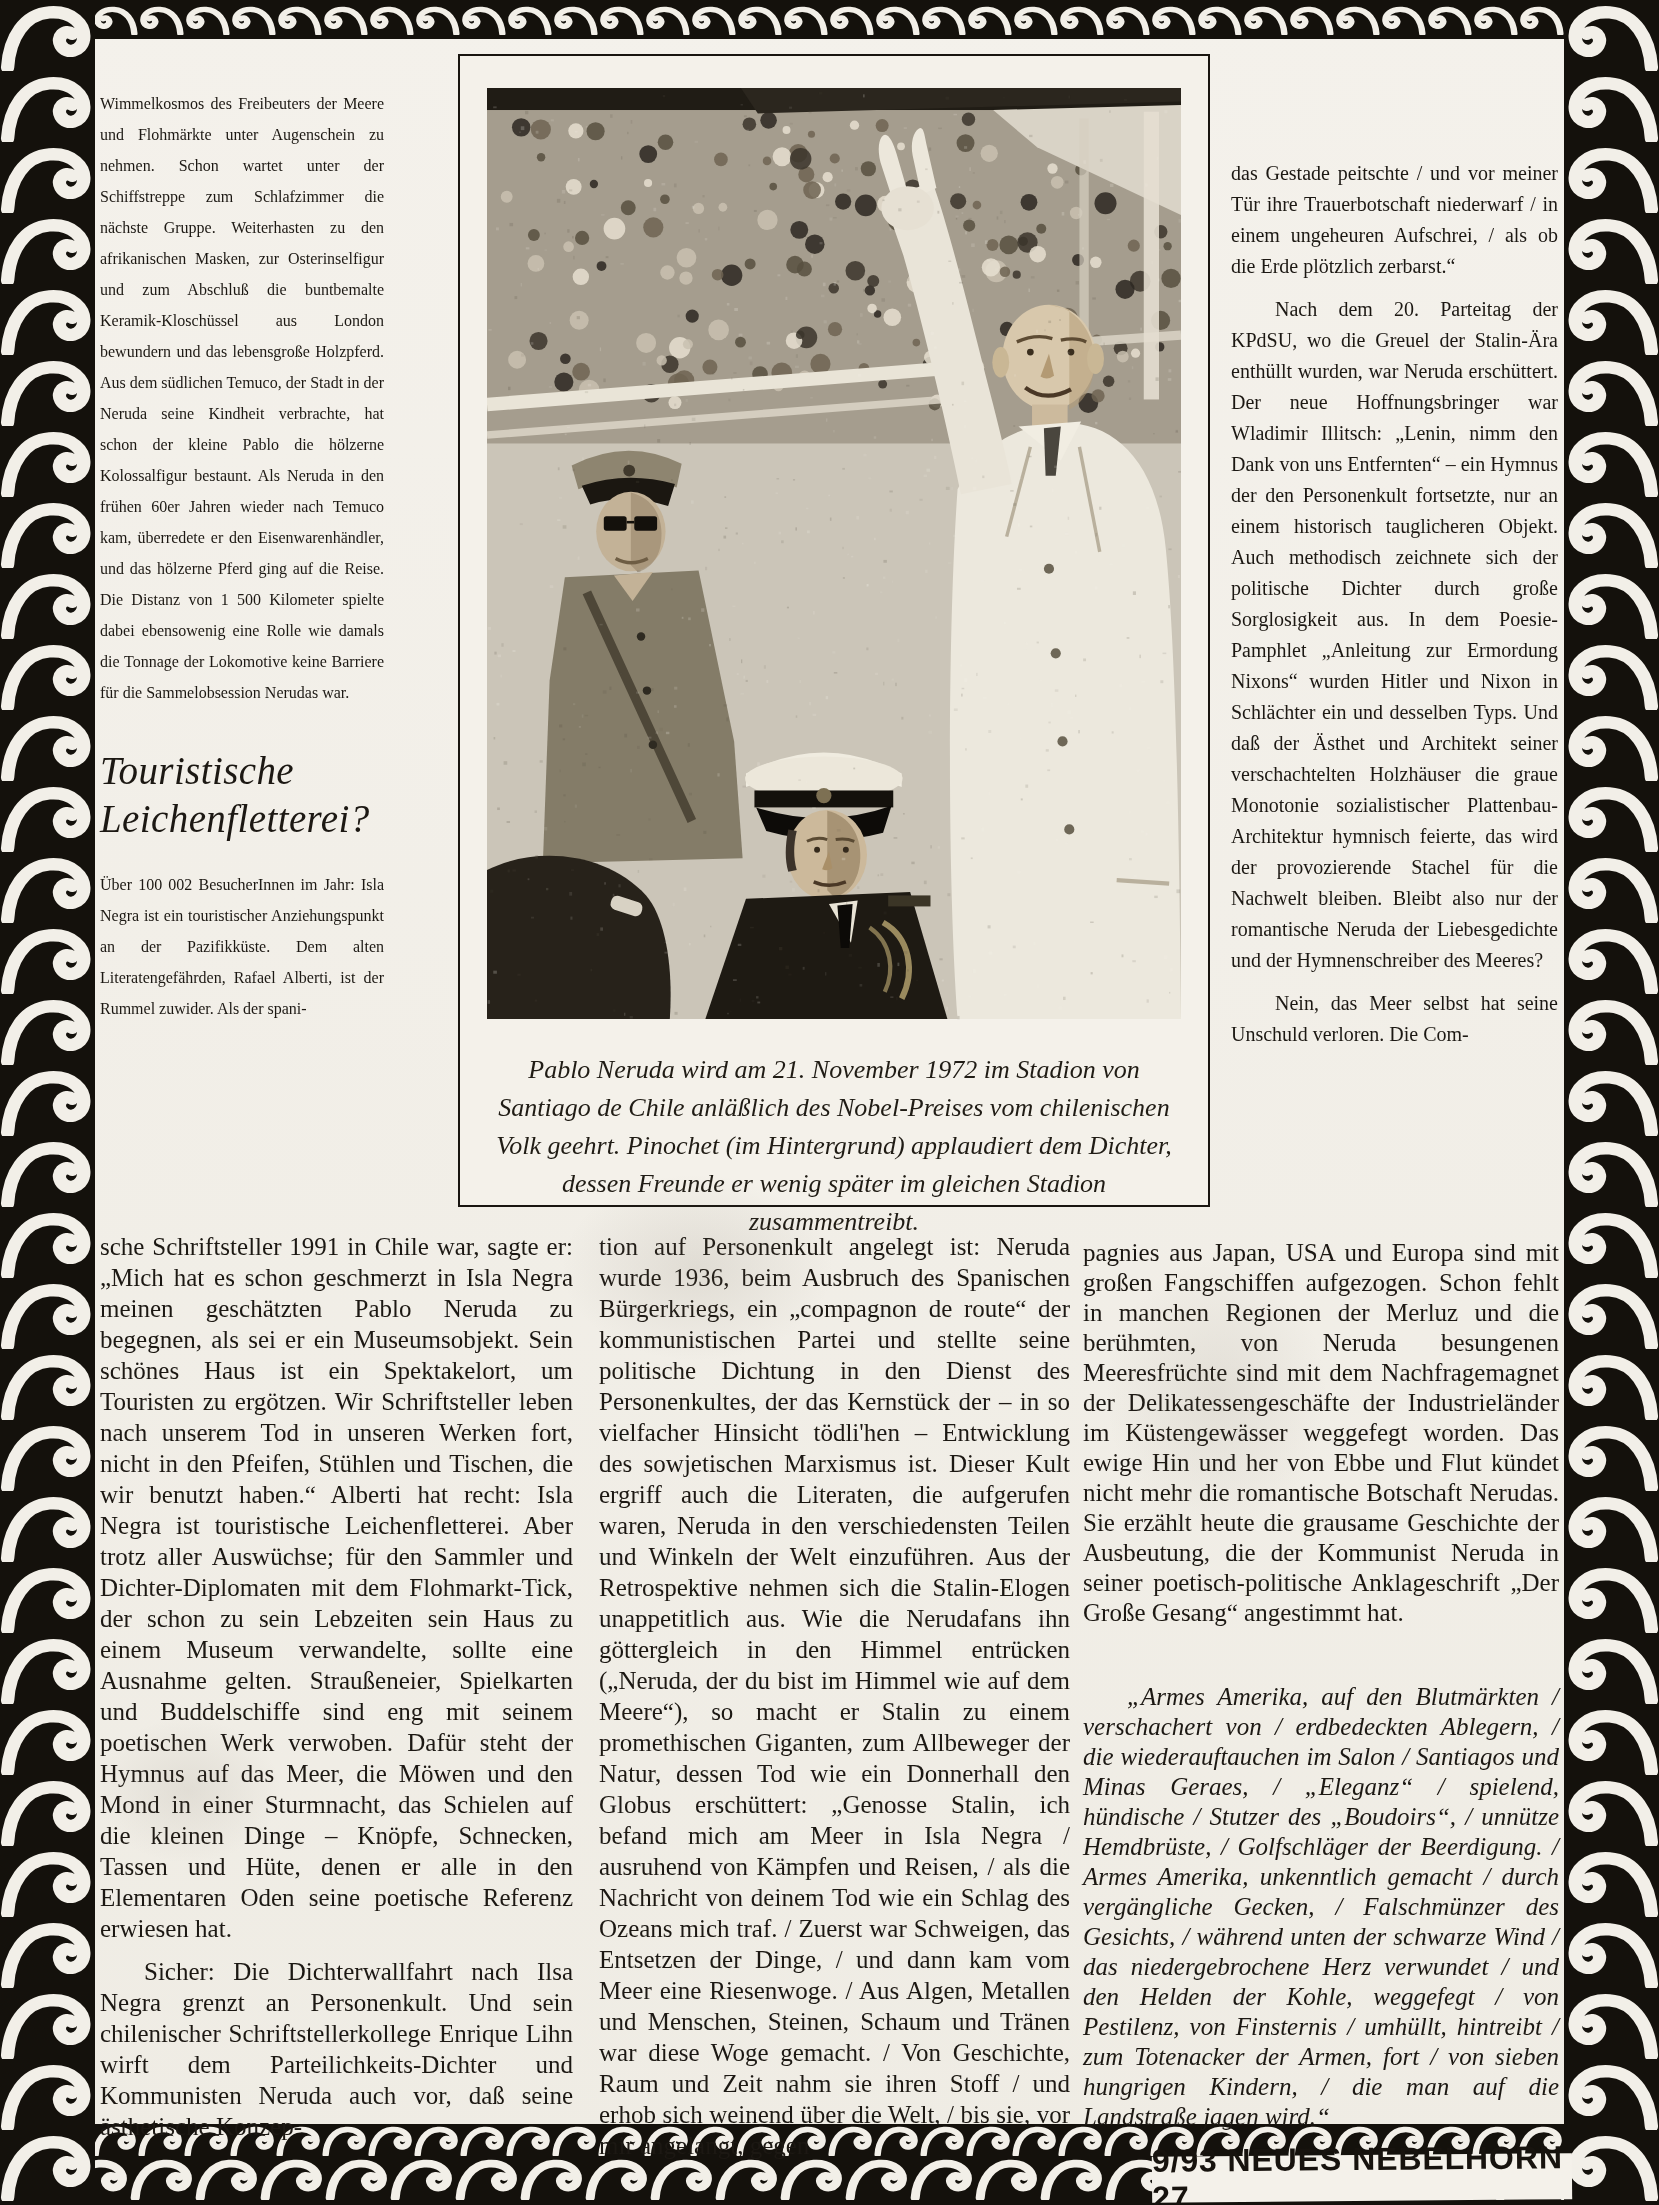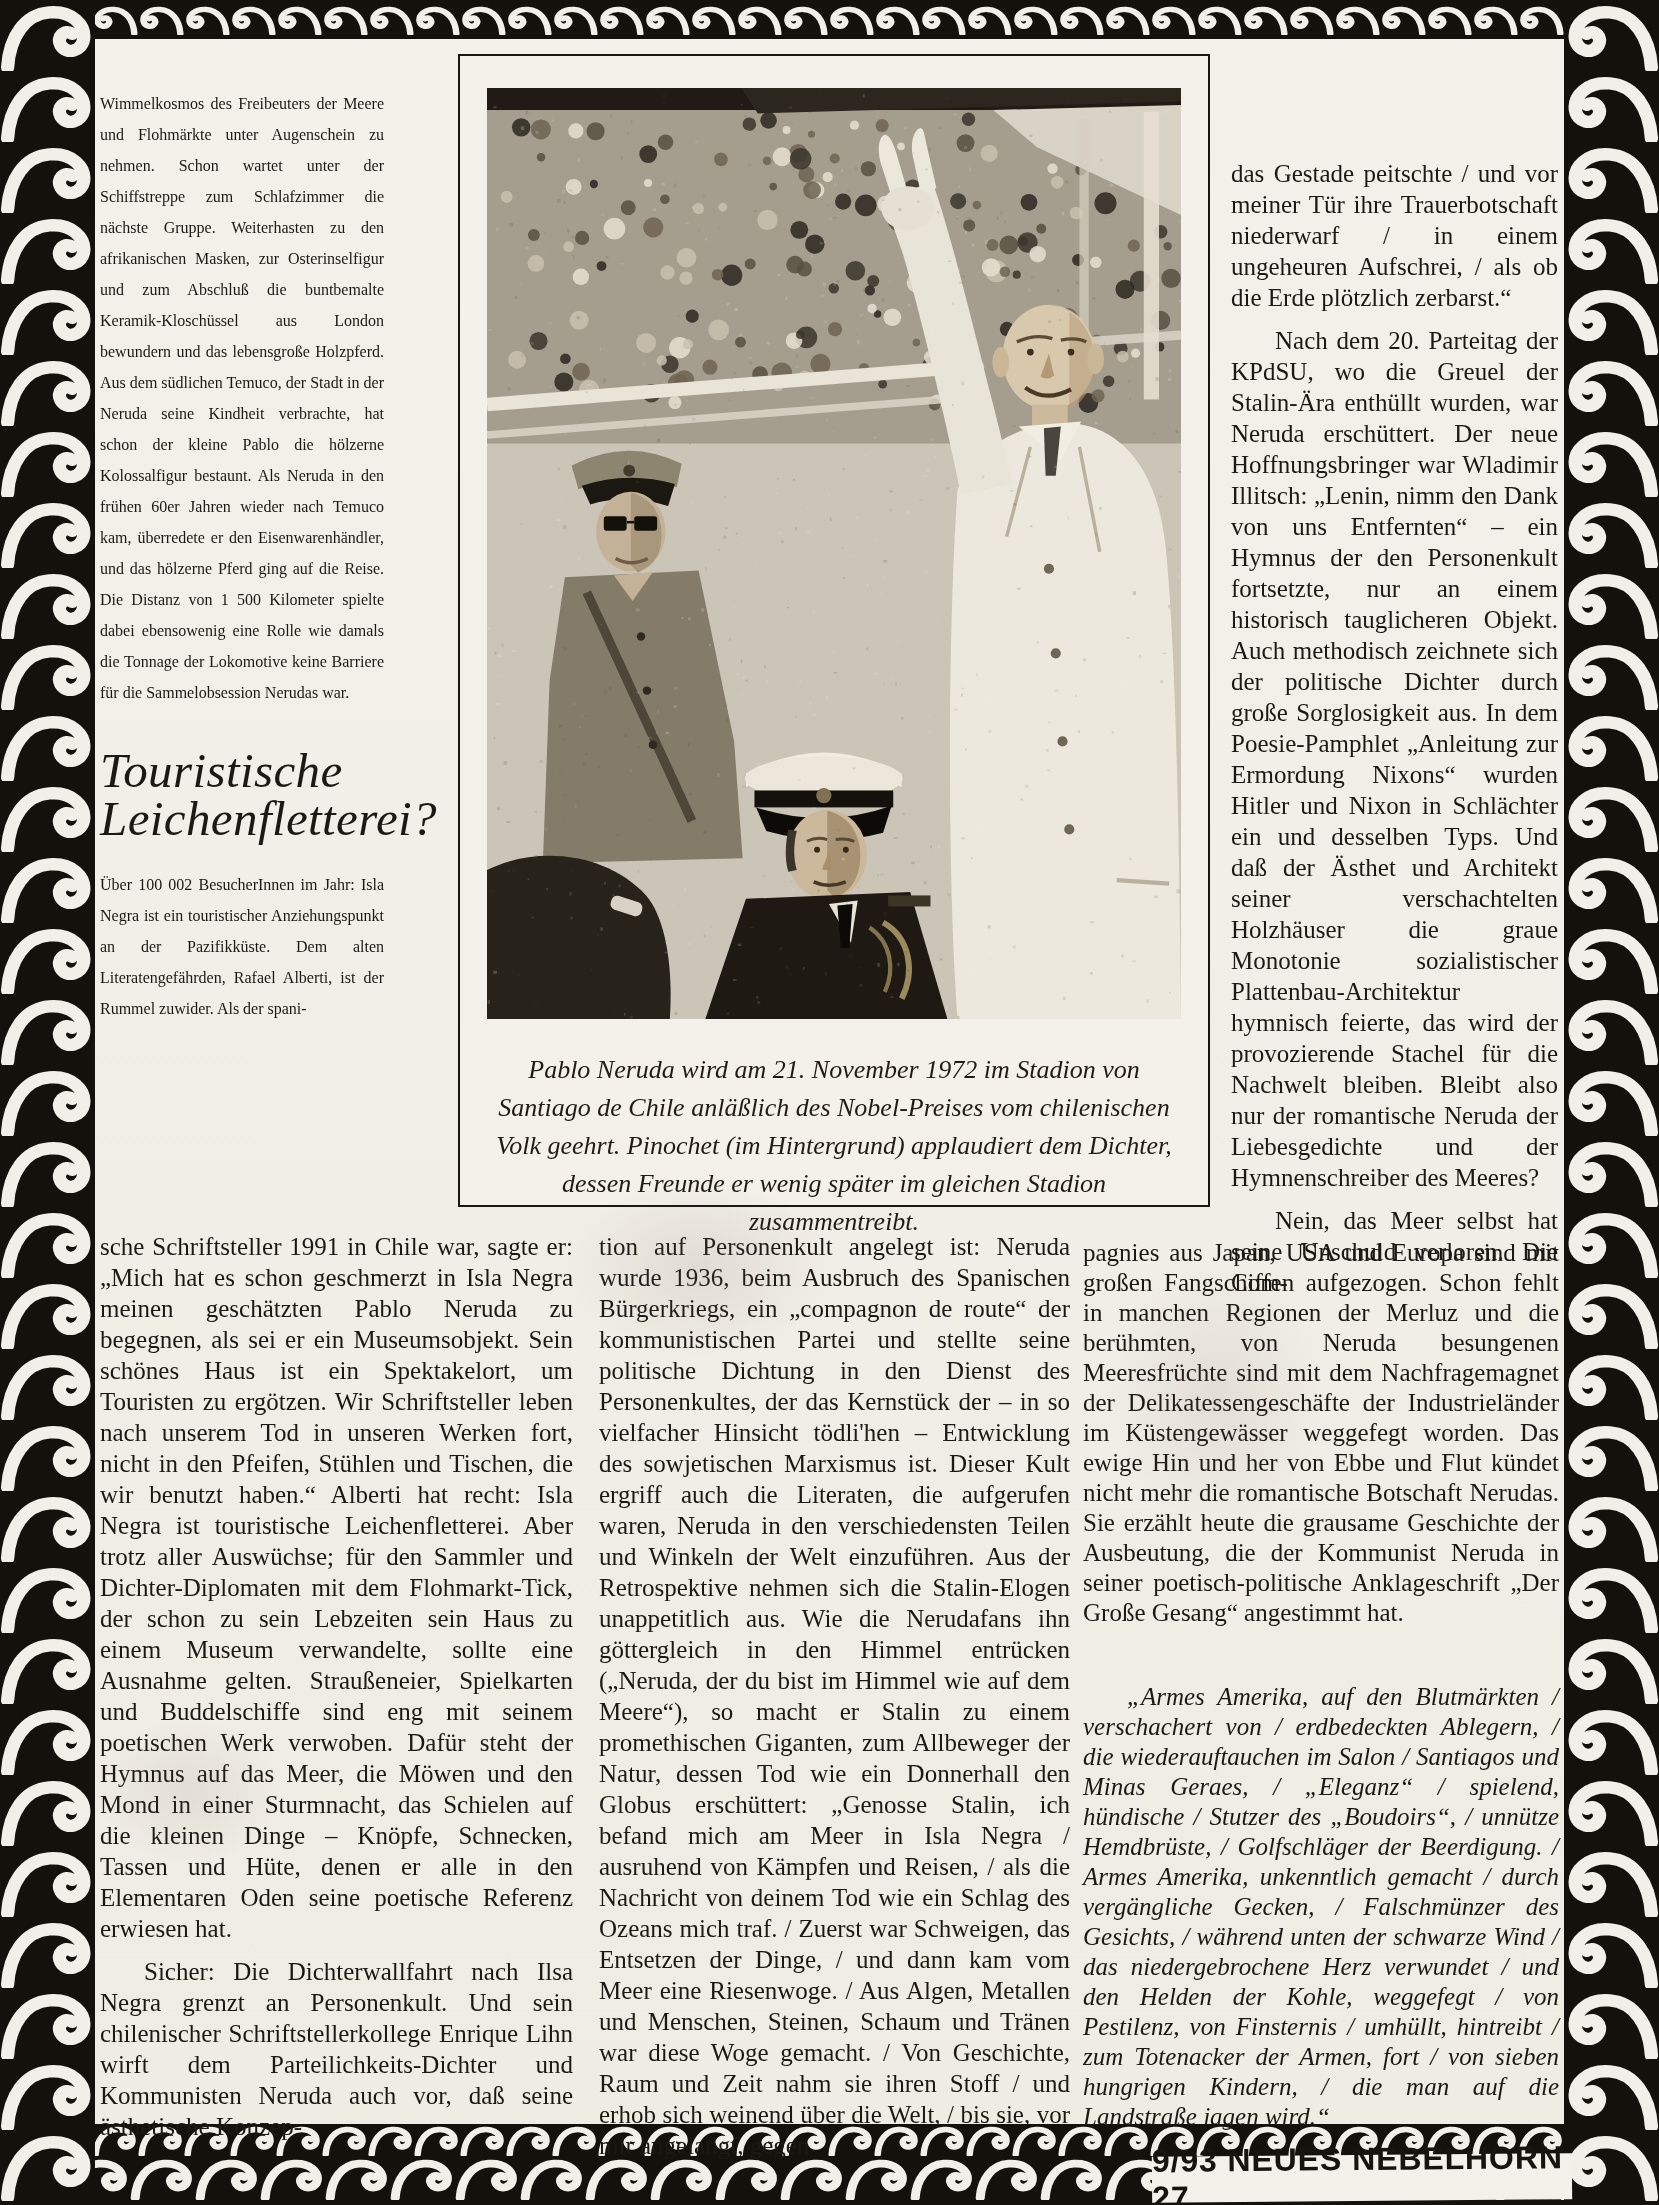--- a/index.html
+++ b/index.html
@@ -31,26 +31,26 @@
   
   .col{position:absolute;text-align:justify;}
   .col p{margin:0;font-size:24px;line-height:31px;}
   .col p + p{margin-top:12px;text-indent:44px;}
   #col-left-top{left:100px;top:88px;width:284px;}
   #col-left-top p{font-size:16px;line-height:31px;}
   #col-left-bottom{left:100px;top:1231px;width:473px;}
   #col-left-bottom p,#col-middle p{font-size:25px;line-height:31px;}
   #col-middle{left:599px;top:1231px;width:471px;}
   #col-right-top{left:1231px;top:158px;width:327px;}
-  #col-right-top p{font-size:25px;line-height:31px;}
+  #col-right-top p{font-size:20px;line-height:31px;}
   #col-right-bottom{left:1083px;top:1238px;width:476px;}
   #col-right-bottom p{font-size:25px;line-height:30px;}
   #col-right-bottom p + p{margin-top:54px;font-style:italic;}
   h2.section-heading{
-    font-size:49px;line-height:48px;font-style:italic;font-weight:400;
+    font-size:39px;line-height:48px;font-style:italic;font-weight:400;
     margin:39px 0 25.5px;letter-spacing:0.4px;text-align:left;
   }
   
   #footer-badge{
     position:absolute;left:1152px;top:2155px;width:420px;height:46px;
     background:#f4f1ea;display:flex;align-items:center;justify-content:center;
     font-family:"Liberation Sans","DejaVu Sans",sans-serif;font-weight:700;
     font-size:32px;letter-spacing:0.9px;color:#17130e;z-index:6;
     transform:rotate(-.5deg);
   }

